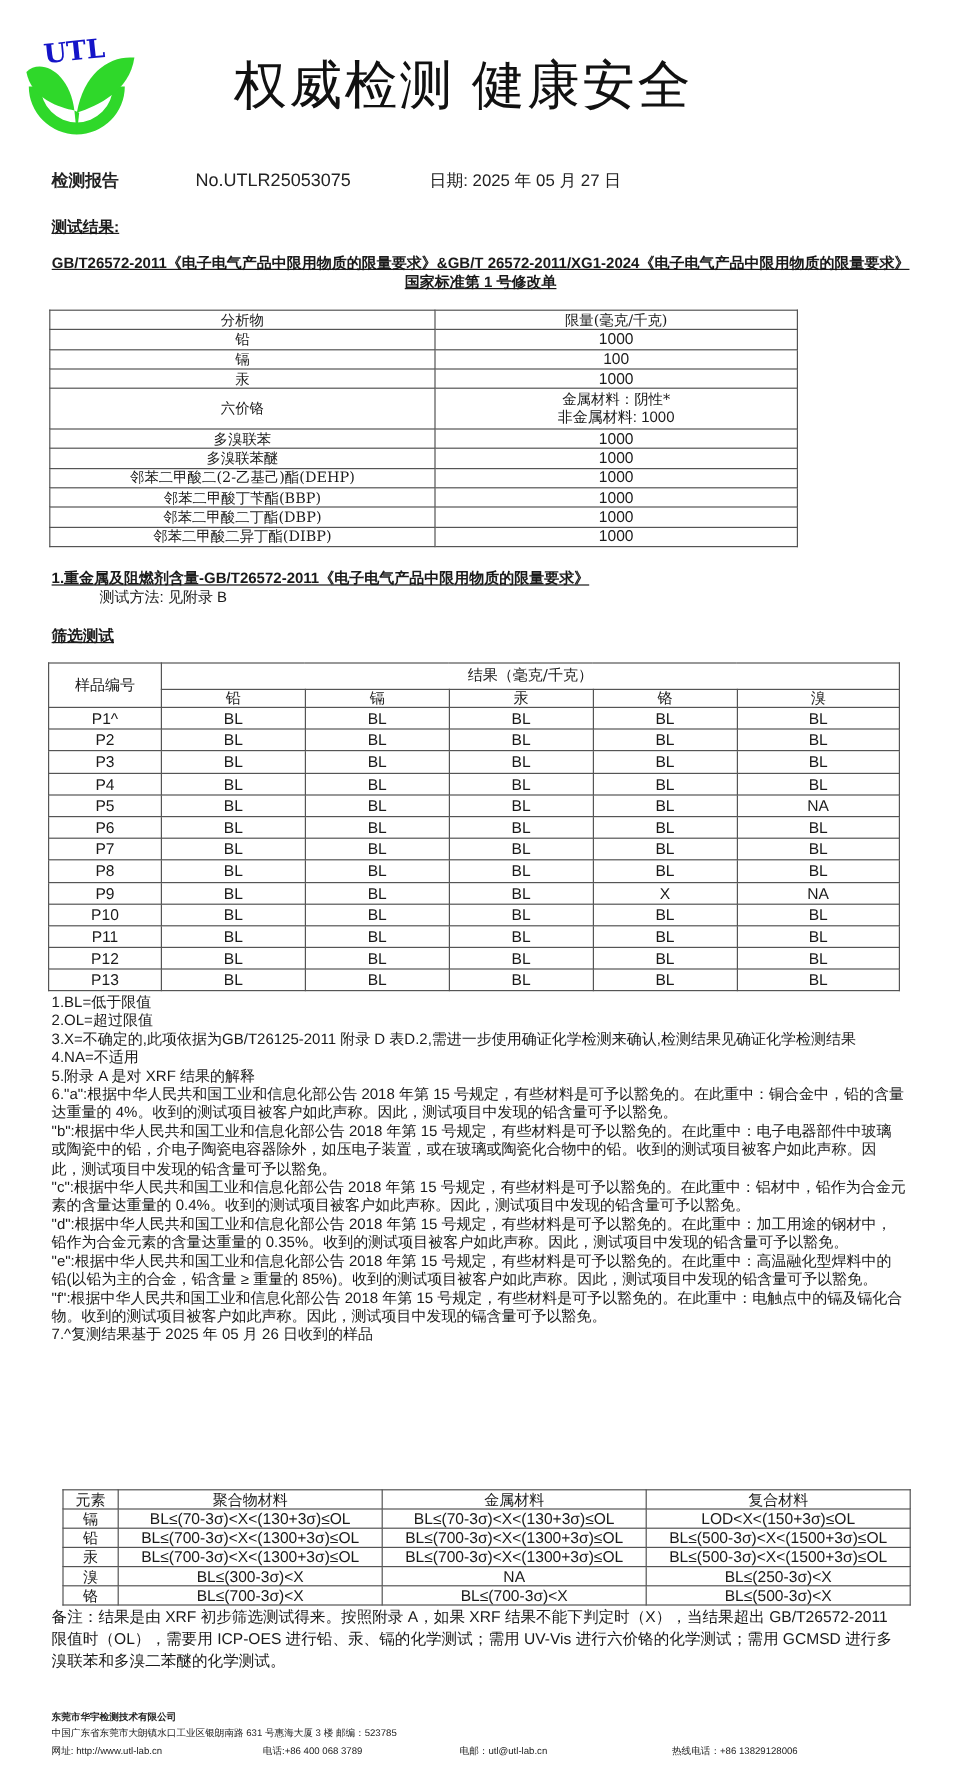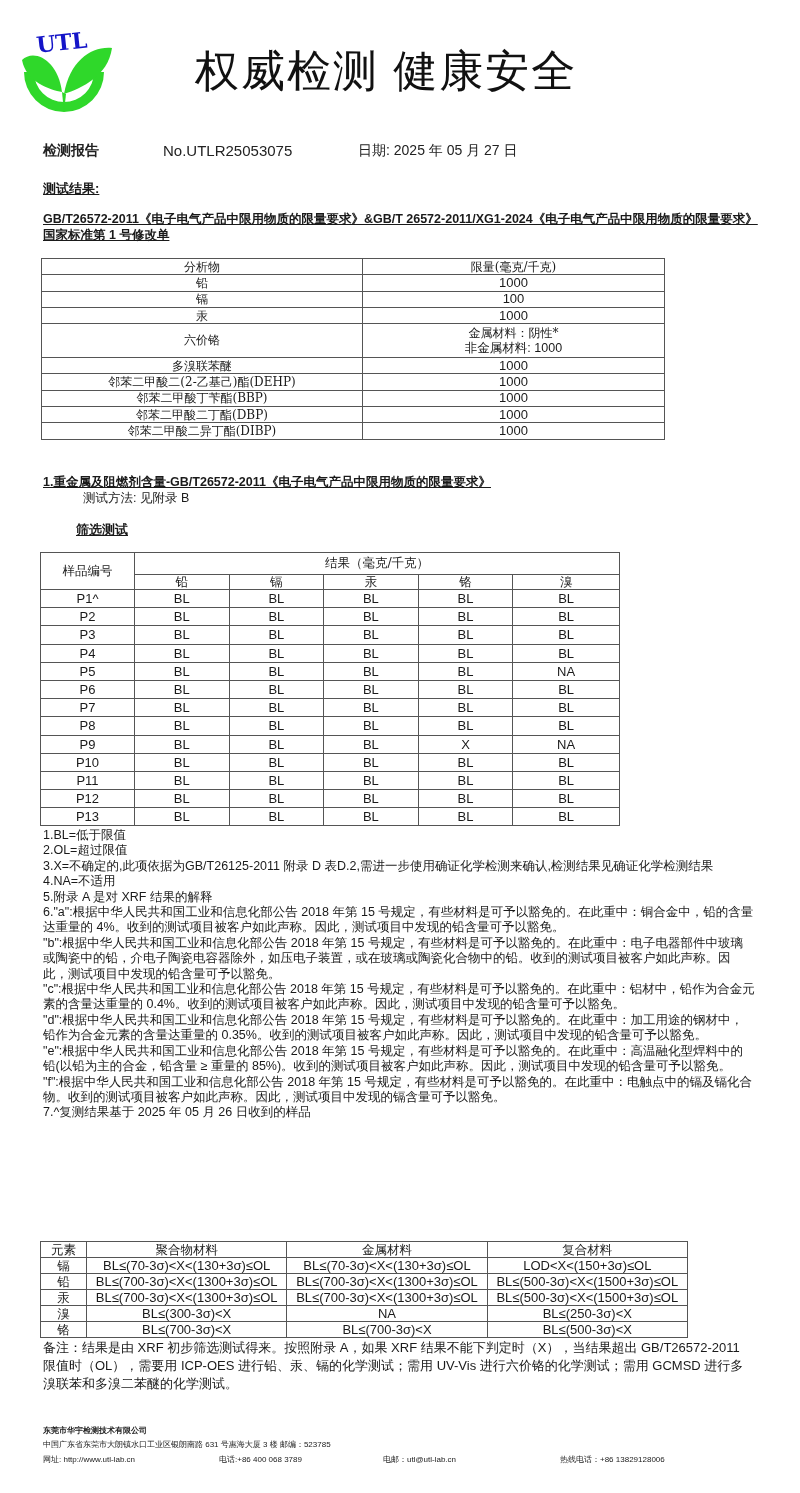--- a/index.html
+++ b/index.html
@@ -12,51 +12,51 @@
   .slogan { left: 195px; top: 42px; font-family: Liberation Sans, sans-serif;
             font-size: 44px; letter-spacing: 2px; color: #111; white-space: nowrap; }
 
   .meta-row { top: 142px; font-size: 14px; font-weight: bold; color: #222; white-space: nowrap; }
   .meta-label { left: 43px; }
   .meta-no { left: 163px; font-weight: normal; font-size: 15px; }
   .meta-date { left: 358px; font-weight: normal; font-size: 14px; }
 
   .section-h { left: 43px; font-size: 13px; font-weight: bold; text-decoration: underline; white-space: nowrap; }
   .std-title { left: 43px; top: 211px; width: 715px; font-size: 12.5px; font-weight: bold;
-               text-decoration: underline; line-height: 16px; }
+               text-decoration: underline; text-align: center; line-height: 16px; }
 
   table { border-collapse: collapse; position: absolute; }
   td, th { border: 1px solid #555; padding: 0; text-align: center; font-weight: normal; }
 
   
   .limits { left: 41px; top: 258px; width: 624px; font-size: 13px; }
   .limits td { height: 15.3px; line-height: 14px; }
   .limits td.c1 { width: 320px; font-family: "DejaVu Serif", serif; font-size: 12px; }
   .limits td.c2 { font-size: 13px; }
   .limits td.two { height: 33px; line-height: 15px; }
 
   .sec1 { left: 43px; top: 474px; font-size: 12.5px; font-weight: bold; text-decoration: underline; white-space: nowrap; }
   .method { left: 43px; top: 490px; font-size: 12.5px; white-space: nowrap; margin-left: 40px; }
-  .screen-h { left: 43px; top: 521px; font-size: 13px; font-weight: bold; text-decoration: underline; margin-left: 33px; }
-
-  
-  .screen { left: 40px; top: 552px; width: 580px; font-size: 13px; }
+  .screen-h { left: 43px; top: 521px; font-size: 13px; font-weight: bold; text-decoration: underline; }
+
+  
+  .screen { left: 40px; top: 552px; width: 710px; font-size: 13px; }
   .screen th { font-family: "DejaVu Serif", serif; font-size: 12.5px; }
   .screen .h1 { height: 22px; }
   .screen .h2 { height: 15px; line-height: 14px; }
   .screen td { height: 17.2px; line-height: 15px; }
   .screen .sid { width: 93px; }
 
   
   .notes { left: 43px; top: 821px; width: 712px; font-size: 12.5px; line-height: 15.4px; }
   .notes p { margin: 0; }
   .notes .t { font-family: "DejaVu Serif", serif; }
 
   
-  .thr { left: 40px; top: 1241px; width: 648px; font-size: 13px; }
+  .thr { left: 52px; top: 1241px; width: 707px; font-size: 13px; }
   .thr td { height: 15px; line-height: 14px; white-space: nowrap; }
   .thr .cn { font-family: "DejaVu Serif", serif; font-size: 12.5px; }
   .thr .el { width: 45px; }
   .thr-note { left: 43px; top: 1339px; width: 712px; font-size: 13px; line-height: 18px; }
 
   
   .footer { left: 43px; font-size: 8px; color: #222; white-space: nowrap; }
   .f1 { top: 1425px; font-weight: bold; text-align: center; }
   .f2 { top: 1439px; }
   .f3 { top: 1454px; }
@@ -104,20 +104,24 @@
       <tr>
         <td class="c1">汞</td>
         <td class="c2">1000</td>
       </tr>
       <tr>
         <td class="c1 two">六价铬</td>
         <td class="c2 two">
           <div style="font-family:'DejaVu Serif',serif;font-size:12px">金属材料：阴性*</div>
           <div style="font-size:12.5px">非金属材料: 1000</div>
         </td>
+      </tr>
+      <tr>
+        <td class="c1">多溴联苯</td>
+        <td class="c2">1000</td>
       </tr>
       <tr>
         <td class="c1">多溴联苯醚</td>
         <td class="c2">1000</td>
       </tr>
       <tr>
         <td class="c1">邻苯二甲酸二(2-乙基己)酯(DEHP)</td>
         <td class="c2">1000</td>
       </tr>
       <tr>

